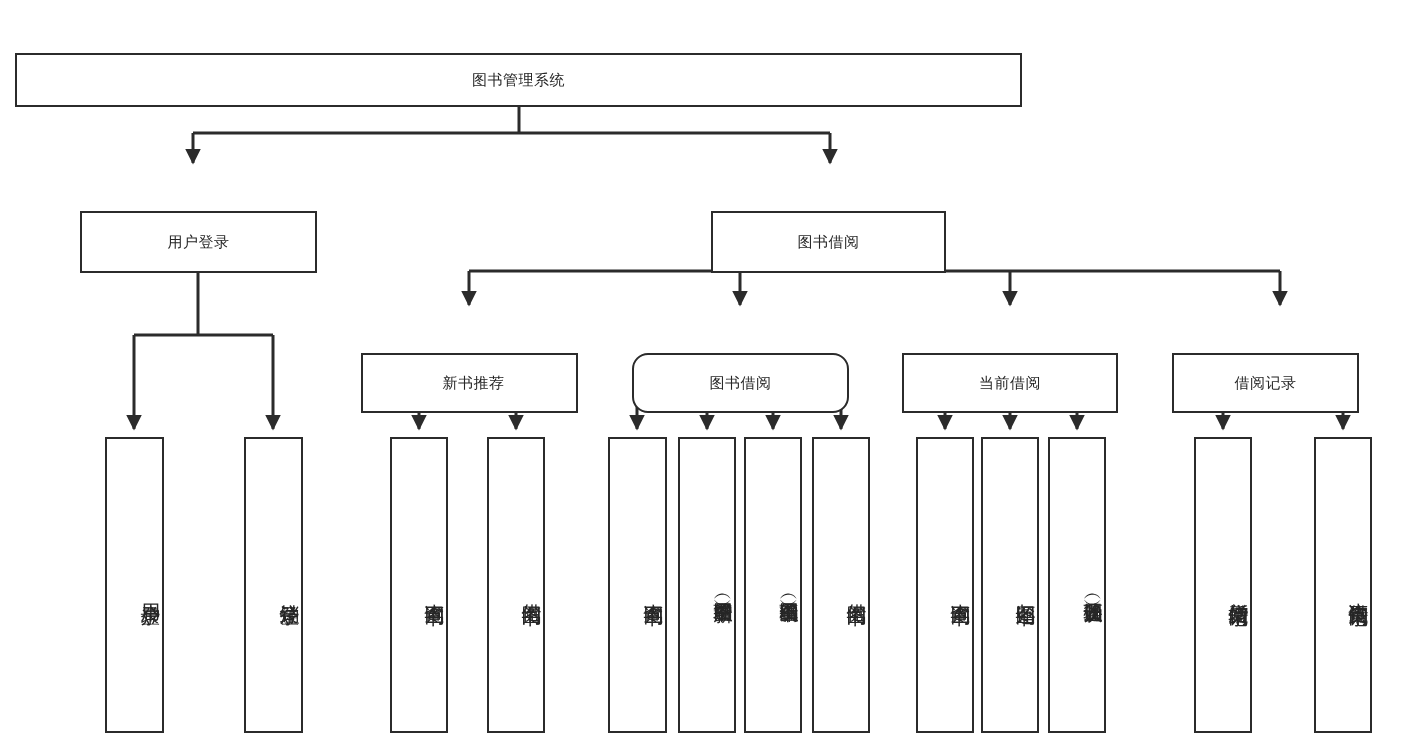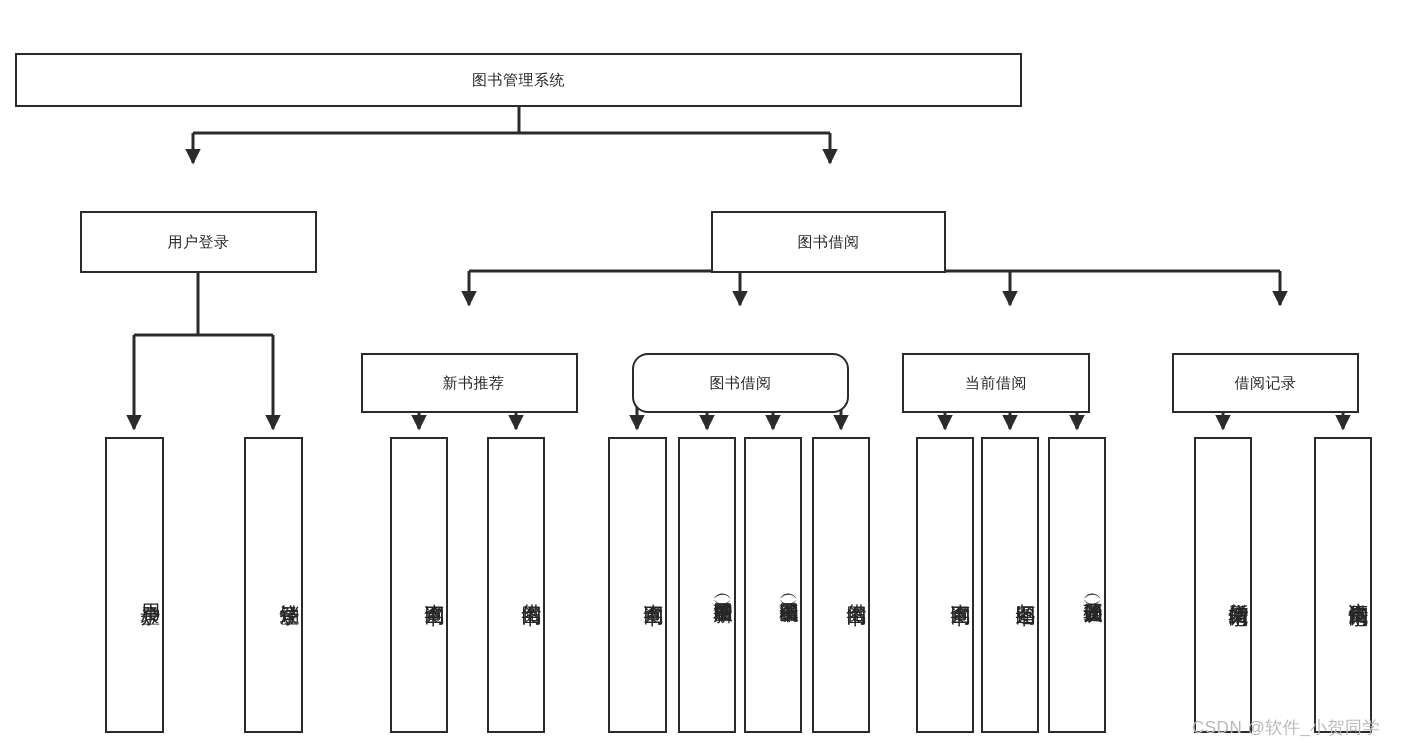--- a/index.html
+++ b/index.html
@@ -136,21 +136,21 @@
         <span class="node-label">图书借阅</span>
       </div>
     </div>
   <div id="level3-layer">
       <div class="node horiz" style="left: 361px; top: 313px; width: 217px; height: 60px; padding-left: 8px;">
         <span class="node-label">新书推荐</span>
       </div>
       <div class="node horiz" style="left: 632px; top: 313px; width: 217px; height: 60px; border-radius: 16px;">
         <span class="node-label">图书借阅</span>
       </div>
-      <div class="node horiz" style="left: 902px; top: 313px; width: 188px; height: 60px;">
+      <div class="node horiz" style="left: 902px; top: 313px; width: 216px; height: 60px;">
         <span class="node-label">当前借阅</span>
       </div>
       <div class="node horiz" style="left: 1172px; top: 313px; width: 187px; height: 60px;">
         <span class="node-label">借阅记录</span>
       </div>
     </div>
   <div id="leaf-layer">
       <div class="node vert" style="left: 105px; top: 437px; width: 59px; height: 296px;">
         <span class="node-label">用户登录</span>
       </div>
@@ -185,14 +185,13 @@
         <span class="node-label">确认归还（管理员）</span>
       </div>
       <div class="node vert" style="left: 1194px; top: 437px; width: 58px; height: 296px;">
         <span class="node-label">新增借阅记录</span>
       </div>
       <div class="node vert" style="left: 1314px; top: 437px; width: 58px; height: 296px;">
         <span class="node-label">查询借阅记录</span>
       </div>
     </div>
 
-  <div id="watermark">CSDN @软件_小贺同学</div>
 </div>
 
 </body></html>

